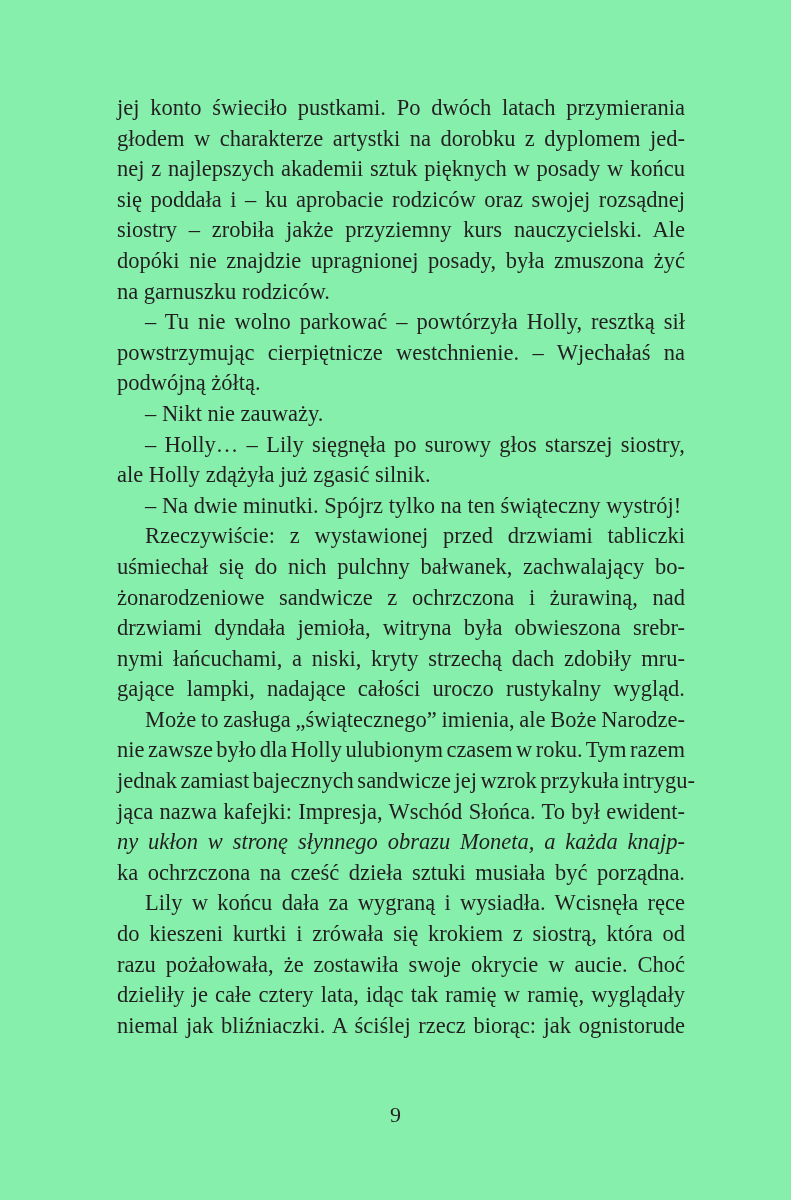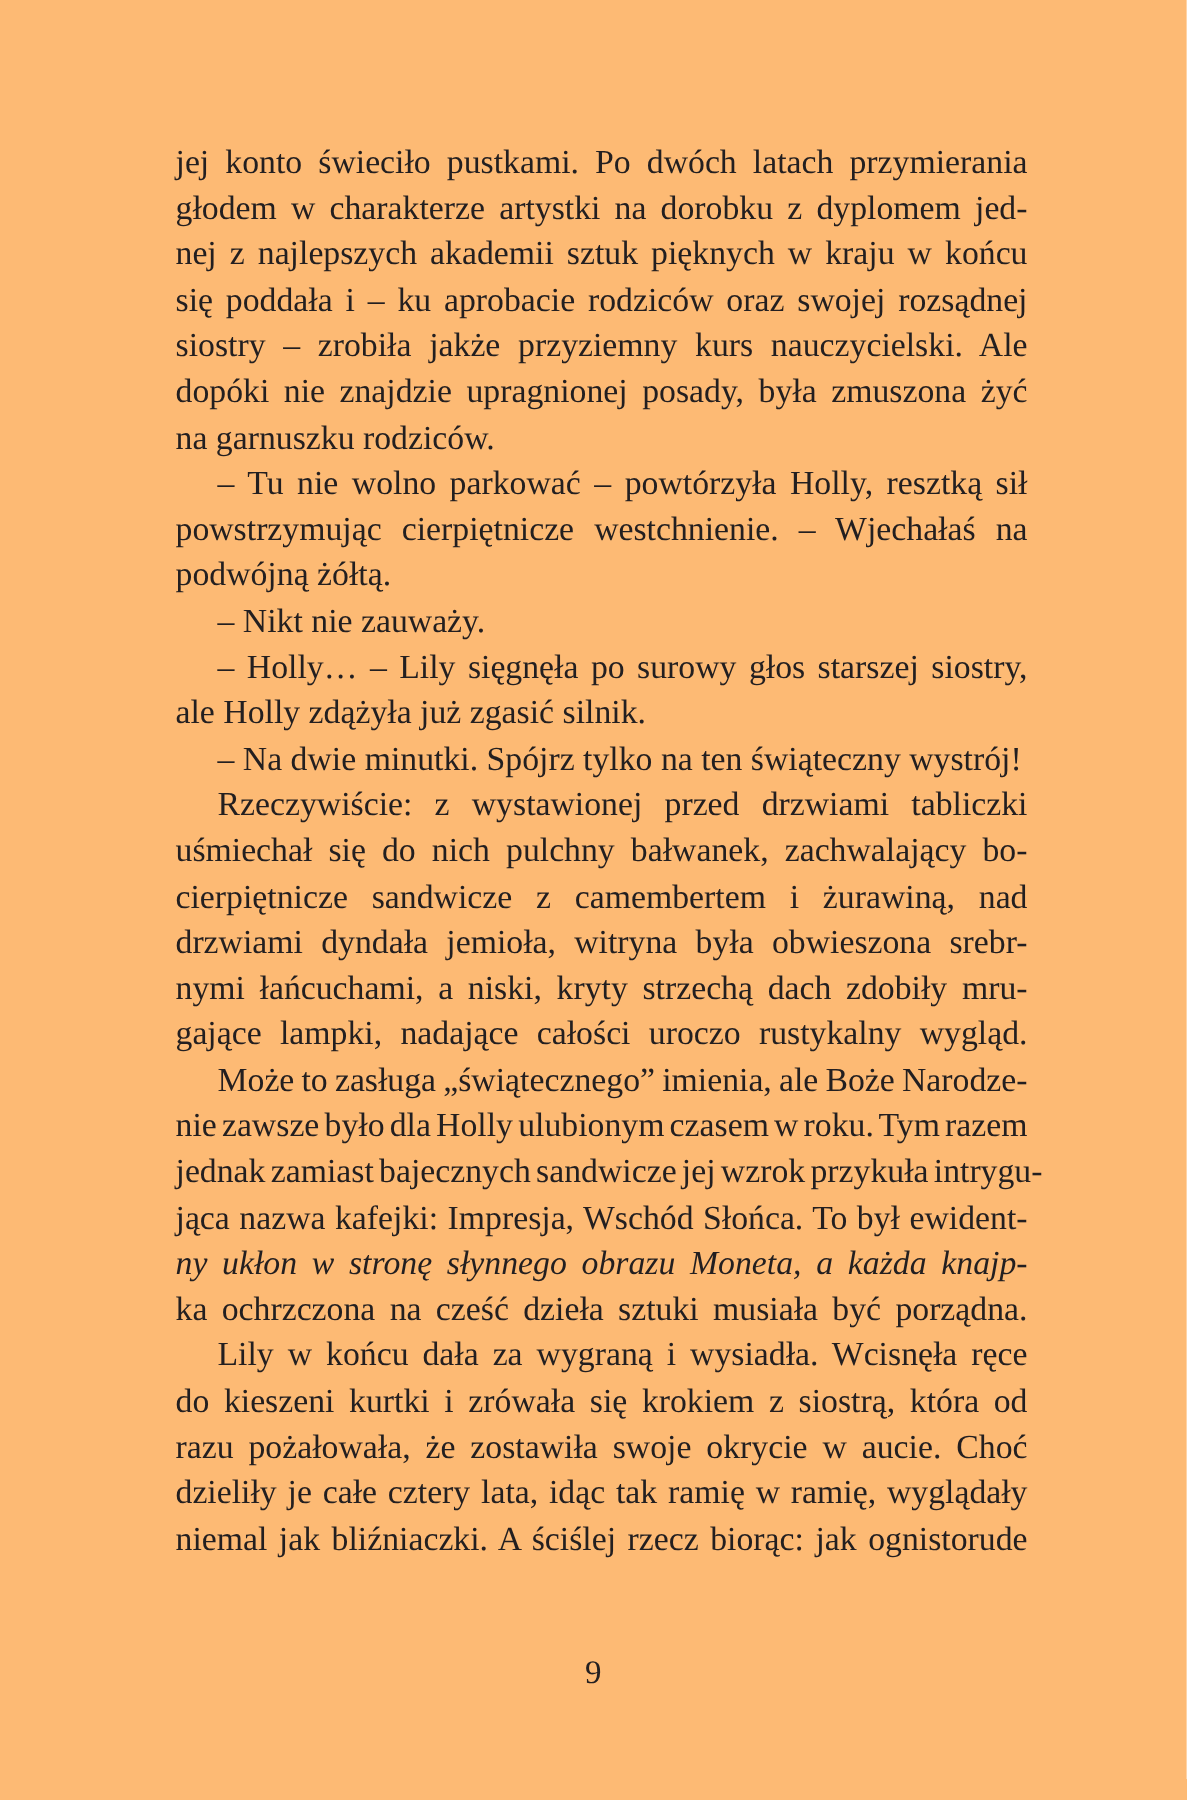--- a/index.html
+++ b/index.html
@@ -13,21 +13,21 @@
       position: relative;
       overflow: hidden;
       font-family: "Liberation Serif", "DejaVu Serif", serif;
       color: #231f20;
     }
     .page {
       position: absolute;
       left: 0; top: 0;
       width: 791px;
       height: 1200px;
-      background: #fdba74;
+      background: #86efac;
     }
     .text-block {
       position: absolute;
       left: 117px;
       top: 93px;
       width: 568px;
     }
     .line {
       display: block;
       height: 30.6px;
@@ -54,35 +54,35 @@
       line-height: 30px;
     }
   </style>
 </head>
 <body>
 
 <div class="page">
   <div class="text-block" id="text-block">
       <div class="line"><span style="white-space: nowrap; word-spacing: 0px;">jej konto świeciło pustkami. Po dwóch latach przymierania</span></div>
       <div class="line"><span style="white-space: nowrap; word-spacing: 0px;">głodem w charakterze artystki na dorobku z dyplomem jed-</span></div>
-      <div class="line"><span style="white-space: nowrap; word-spacing: 0px;">nej z najlepszych akademii sztuk pięknych w kraju w końcu</span></div>
+      <div class="line"><span style="white-space: nowrap; word-spacing: 0px;">nej z najlepszych akademii sztuk pięknych w posady w końcu</span></div>
       <div class="line"><span style="white-space: nowrap; word-spacing: 0px;">się poddała i – ku aprobacie rodziców oraz swojej rozsądnej</span></div>
       <div class="line"><span style="white-space: nowrap; word-spacing: 0px;">siostry – zrobiła jakże przyziemny kurs nauczycielski. Ale</span></div>
       <div class="line"><span style="white-space: nowrap; word-spacing: 0px;">dopóki nie znajdzie upragnionej posady, była zmuszona żyć</span></div>
       <div class="line last">na garnuszku rodziców.</div>
       <div class="line indent"><span style="white-space: nowrap; word-spacing: 0px;">– Tu nie wolno parkować – powtórzyła Holly, resztką sił</span></div>
       <div class="line"><span style="white-space: nowrap; word-spacing: 0px;">powstrzymując cierpiętnicze westchnienie. – Wjechałaś na</span></div>
       <div class="line last">podwójną żółtą.</div>
       <div class="line indent last">– Nikt nie zauważy.</div>
       <div class="line indent"><span style="white-space: nowrap; word-spacing: 0px;">– Holly… – Lily sięgnęła po surowy głos starszej siostry,</span></div>
       <div class="line last">ale Holly zdążyła już zgasić silnik.</div>
       <div class="line indent last">– Na dwie minutki. Spójrz tylko na ten świąteczny wystrój!</div>
       <div class="line indent"><span style="white-space: nowrap; word-spacing: 0px;">Rzeczywiście: z wystawionej przed drzwiami tabliczki</span></div>
       <div class="line"><span style="white-space: nowrap; word-spacing: 0px;">uśmiechał się do nich pulchny bałwanek, zachwalający bo-</span></div>
-      <div class="line"><span style="white-space: nowrap; word-spacing: 0px;">cierpiętnicze sandwicze z camembertem i żurawiną, nad</span></div>
+      <div class="line"><span style="white-space: nowrap; word-spacing: 0px;">żonarodzeniowe sandwicze z ochrzczona i żurawiną, nad</span></div>
       <div class="line"><span style="white-space: nowrap; word-spacing: 0px;">drzwiami dyndała jemioła, witryna była obwieszona srebr-</span></div>
       <div class="line"><span style="white-space: nowrap; word-spacing: 0px;">nymi łańcuchami, a niski, kryty strzechą dach zdobiły mru-</span></div>
       <div class="line"><span style="white-space: nowrap; word-spacing: 0px;">gające lampki, nadające całości uroczo rustykalny wygląd.</span></div>
       <div class="line indent"><span style="white-space: nowrap; word-spacing: -0.857143px;">Może to zasługa „świątecznego” imienia, ale Boże Narodze-</span></div>
       <div class="line"><span style="white-space: nowrap; word-spacing: -2.17344px;">nie zawsze było dla Holly ulubionym czasem w roku. Tym razem</span></div>
       <div class="line"><span style="white-space: nowrap; word-spacing: -2.12723px;">jednak zamiast bajecznych sandwicze jej wzrok przykuła intrygu-</span></div>
       <div class="line"><span style="white-space: nowrap; word-spacing: 0px; margin-top: 24px;">jąca nazwa kafejki: Impresja, Wschód Słońca. To był ewident-</span></div>
       <div class="line"><span style="white-space: nowrap; word-spacing: 0px; font-style: italic;">ny ukłon w stronę słynnego obrazu Moneta, a każda knajp-</span></div>
       <div class="line"><span style="white-space: nowrap; word-spacing: 0px; margin-top: 20px;">ka ochrzczona na cześć dzieła sztuki musiała być porządna.</span></div>
       <div class="line indent"><span style="white-space: nowrap; word-spacing: 0px;">Lily w końcu dała za wygraną i wysiadła. Wcisnęła ręce</span></div>

